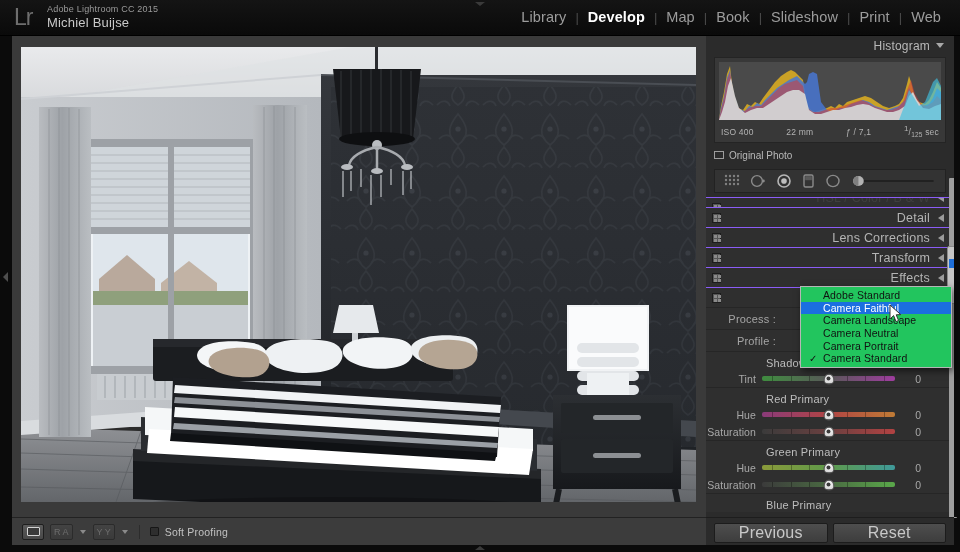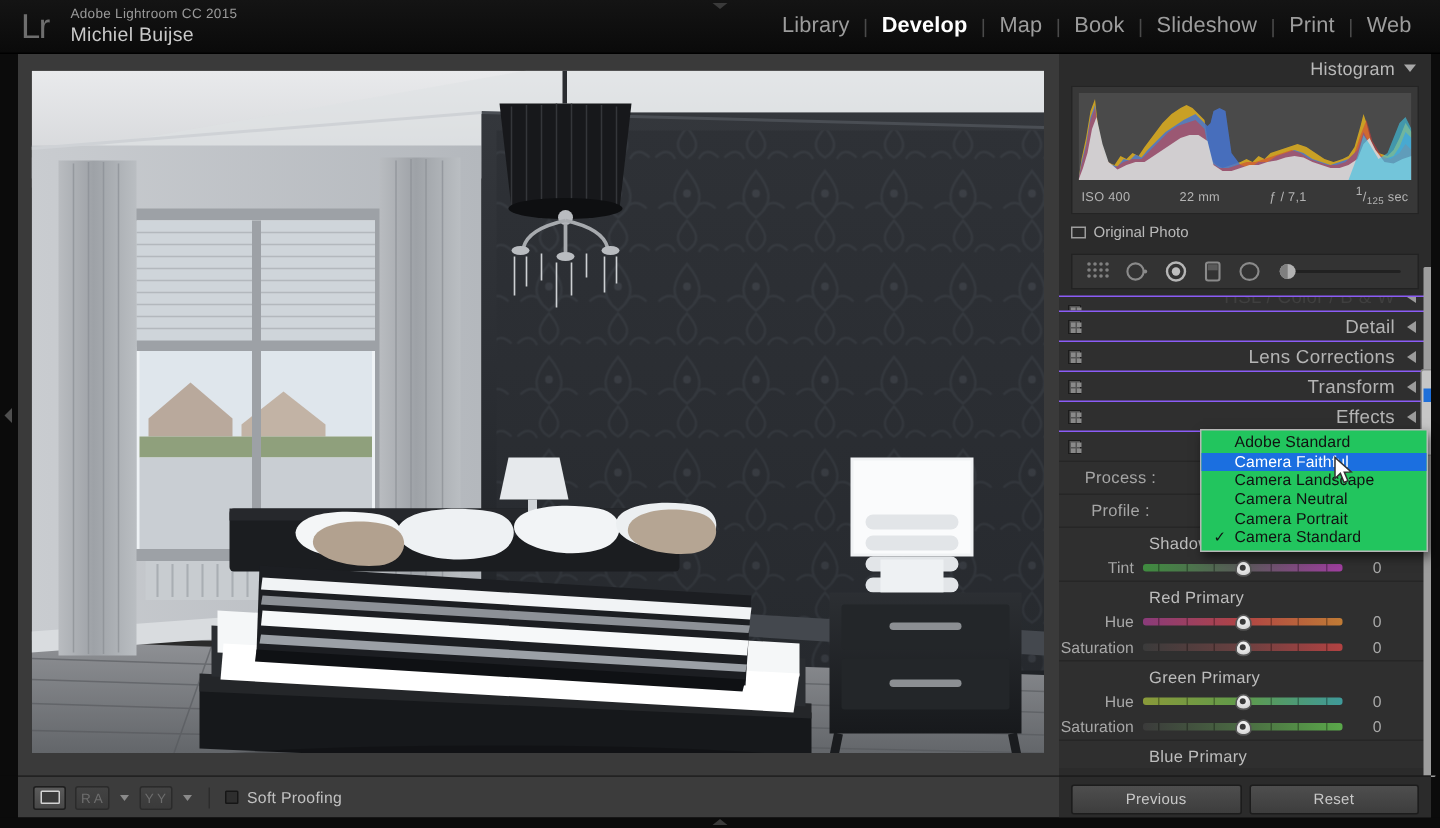--- a/index.html
+++ b/index.html
@@ -181,21 +181,21 @@
     border-right: 6px solid #9b9b9b;
   }
   .panelrow.clipped .ttl { color: #3f3f3f; }
 
   
   .calib { background: #2f2f2f; }
   .kv-row {
     height: 22px; display: flex; align-items: center;
     border-top: 1px solid #262626; padding-left: 12px; font-size: 11px; color: #a5a5a5;
   }
-  .kv-row .k { width: 58px; text-align: center; letter-spacing: .2px; }
+  .kv-row .k { width: 58px; text-align: right; letter-spacing: .2px; }
 
   .grp-label {
     font-size: 11px; color: #bdbdbd; padding: 5px 0 1px 60px; letter-spacing: .2px;
   }
   .slider-row {
     height: 17px; display: flex; align-items: center; font-size: 10.5px; color: #a8a8a8;
   }
   .slider-row .lbl { width: 56px; text-align: right; padding-right: 6px; letter-spacing: .1px; }
   .track {
     position: relative; width: 133px; height: 5px; border-radius: 2px;
@@ -253,21 +253,21 @@
   .cursor-arrow { position: absolute; left: 889px; top: 304px; z-index: 60; pointer-events: none; }
 
   
   .rbtns {
     position: absolute; left: 706px; top: 521px; width: 248px; height: 24px;
     display: flex; gap: 5px; padding: 0 8px; align-items: center;
   }
   .rbtn {
     flex: 1; height: 20px; border: 1px solid #1c1c1c; border-radius: 2px;
     background: linear-gradient(#4e4e4e, #3d3d3d);
-    color: #c8c8c8; font-size: 10px; display: flex; align-items: center; justify-content: center;
+    color: #c8c8c8; font-size: 16px; display: flex; align-items: center; justify-content: center;
     cursor: pointer; letter-spacing: .2px;
   }
   .rbottombg {
     position: absolute; left: 706px; top: 517px; width: 248px; height: 35px; background: #2b2b2b;
     border-top: 1px solid #1d1d1d;
   }
 </style>
 </head>
 <body>
 

